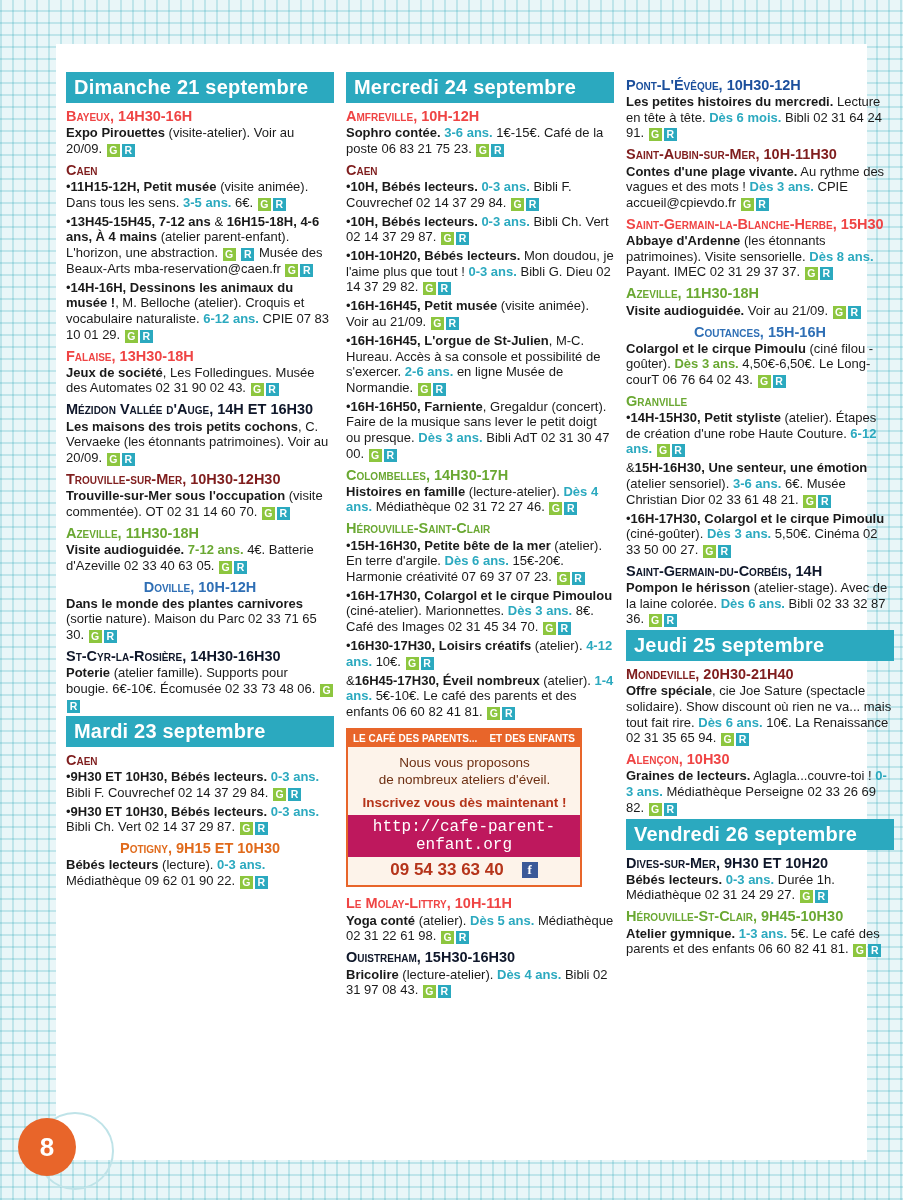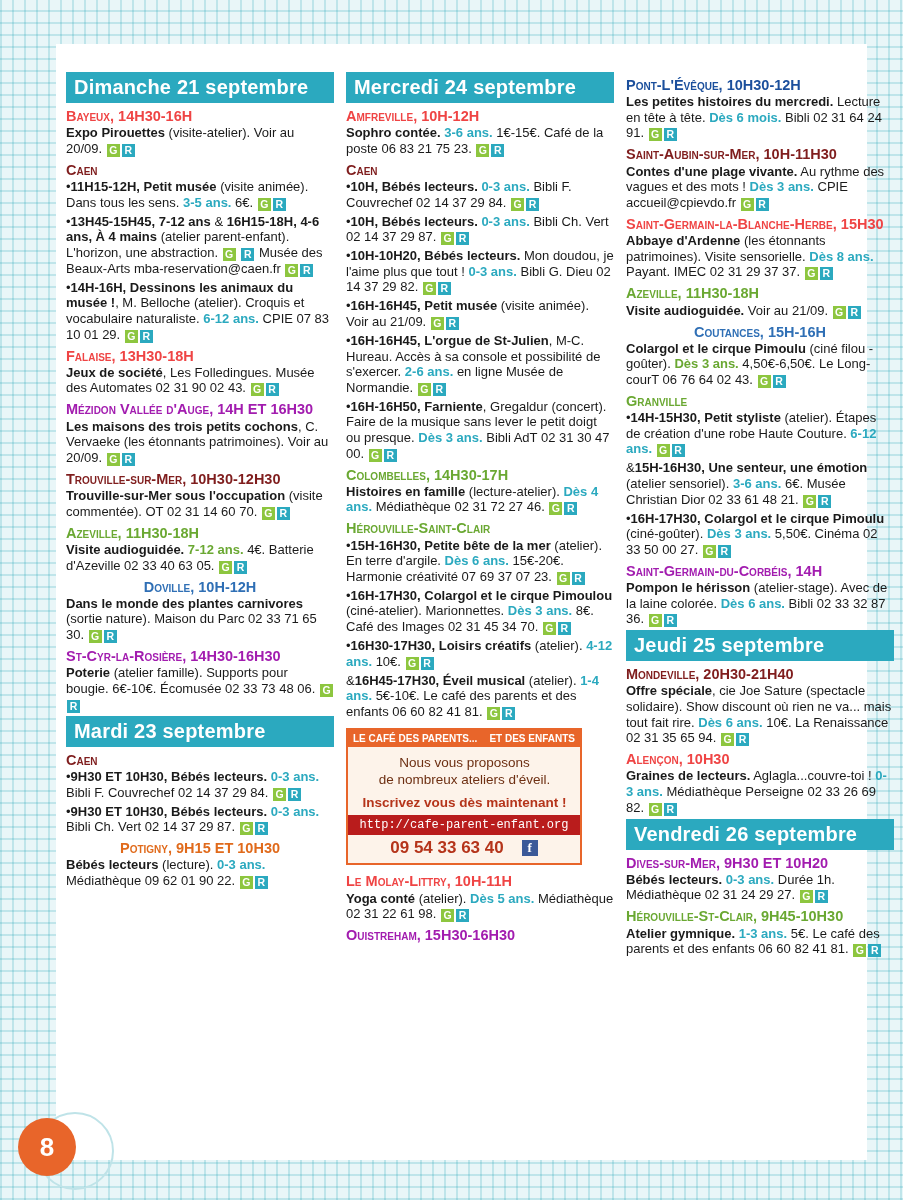--- a/index.html
+++ b/index.html
@@ -50,21 +50,21 @@
     font-variant:small-caps;
     font-weight:bold;
     font-size:14.5px;
     margin:5px 0 1px 0;
     line-height:1.12;
   }
   .c-purple{color:#ef4444;}
   .c-green{color:#6aa832;}
   .c-blue{color:#2f6fb5;text-align:center;}
   .c-teal{color:#7f1d1d;}
-  .c-magenta{color:#a21caf;}
+  .c-magenta{color:#0f172a;}
   .c-orange{color:#e06a1b;text-align:center;}
   .c-darkblue{color:#1b4f9c;}
   .entry{
     font-size:13px;
     line-height:1.2;
     color:#1a1a1a;
     margin:0 0 3px 0;
   }
   .entry b{font-weight:bold;}
   .age{color:#2ba9bf;font-weight:bold;}
@@ -103,24 +103,24 @@
   }
   .ad-body{
     text-align:center;
     padding:8px 6px 4px 7px;
     color:#6d2f12;
     font-size:13.5px;
     line-height:1.25;
   }
   .ad-body .em{font-weight:bold;color:#b5341a;}
   .ad-url{
-    background:#b91c1c;
+    background:#be185d;
     color:#ffffff;
     text-align:center;
-    font-size:12px;
+    font-size:16px;
     padding:3px 4px;
     font-family:"Liberation Mono", monospace;
   }
   .ad-phone{
     display:flex;
     justify-content:center;
     align-items:center;
     gap:18px;
     background:#fdf3ea;
     color:#b5341a;
@@ -204,40 +204,41 @@
       <div class="entry">•<b>10H-10H20, Bébés lecteurs.</b> Mon doudou, je l'aime plus que tout ! <span class="age">0-3 ans.</span> Bibli G. Dieu 02 14 37 29 82. <span class="badge badge-g">G</span><span class="badge badge-r">R</span></div>
       <div class="entry">•<b>16H-16H45, Petit musée</b> (visite animée). Voir au 21/09. <span class="badge badge-g">G</span><span class="badge badge-r">R</span></div>
       <div class="entry">•<b>16H-16H45, L'orgue de St-Julien</b>, M-C. Hureau. Accès à sa console et possibilité de s'exercer. <span class="age">2-6 ans.</span> en ligne Musée de Normandie. <span class="badge badge-g">G</span><span class="badge badge-r">R</span></div>
       <div class="entry">•<b>16H-16H50, Farniente</b>, Gregaldur (concert). Faire de la musique sans lever le petit doigt ou presque. <span class="age">Dès 3 ans.</span> Bibli AdT 02 31 30 47 00. <span class="badge badge-g">G</span><span class="badge badge-r">R</span></div>
       <div class="city c-green">Colombelles, 14H30-17H</div>
       <div class="entry"><b>Histoires en famille</b> (lecture-atelier). <span class="age">Dès 4 ans.</span> Médiathèque 02 31 72 27 46. <span class="badge badge-g">G</span><span class="badge badge-r">R</span></div>
       <div class="city c-green">Hérouville-Saint-Clair</div>
       <div class="entry">•<b>15H-16H30, Petite bête de la mer</b> (atelier). En terre d'argile. <span class="age">Dès 6 ans.</span> 15€-20€. Harmonie créativité 07 69 37 07 23. <span class="badge badge-g">G</span><span class="badge badge-r">R</span></div>
       <div class="entry">•<b>16H-17H30, Colargol et le cirque Pimoulou</b> (ciné-atelier). Marionnettes. <span class="age">Dès 3 ans.</span> 8€. Café des Images 02 31 45 34 70. <span class="badge badge-g">G</span><span class="badge badge-r">R</span></div>
       <div class="entry">•<b>16H30-17H30, Loisirs créatifs</b> (atelier). <span class="age">4-12 ans.</span> 10€. <span class="badge badge-g">G</span><span class="badge badge-r">R</span></div>
-      <div class="entry">&amp;<b>16H45-17H30, Éveil musical</b> (atelier). <span class="age">1-4 ans.</span> 5€-10€. Le café des parents et des enfants 06 60 82 41 81. <span class="badge badge-g">G</span><span class="badge badge-r">R</span></div>
+      <div class="entry">&amp;<b>16H45-17H30, Éveil nombreux</b> (atelier). <span class="age">1-4 ans.</span> 5€-10€. Le café des parents et des enfants 06 60 82 41 81. <span class="badge badge-g">G</span><span class="badge badge-r">R</span></div>
       <div class="ad">
         <div class="ad-top">
           <span>LE CAFÉ DES PARENTS...</span>
           <span>ET DES ENFANTS</span>
         </div>
         <div class="ad-body">
           <div>Nous vous proposons</div>
           <div>de nombreux ateliers d'éveil.</div>
           <div class="em" style="margin-top:6px">Inscrivez vous dès maintenant !</div>
         </div>
         <div class="ad-url">http://cafe-parent-enfant.org</div>
         <div class="ad-phone">
           <span>09 54 33 63 40</span>
           <span class="fb">f</span>
         </div>
       </div>
       <div class="city c-purple">Le Molay-Littry, 10H-11H</div>
       <div class="entry"><b>Yoga conté</b> (atelier). <span class="age">Dès 5 ans.</span> Médiathèque 02 31 22 61 98. <span class="badge badge-g">G</span><span class="badge badge-r">R</span></div>
       <div class="city c-magenta">Ouistreham, 15H30-16H30</div>
+      <div class="entry"><b>Bricolire</b> (lecture-atelier). <span class="age">Dès 4 ans.</span> Bibli 02 31 97 08 43. <span class="badge badge-g">G</span><span class="badge badge-r">R</span></div>
     </div>
   <div class="col col-3">
       <div class="city c-darkblue">Pont-L'Évêque, 10H30-12H</div>
       <div class="entry"><b>Les petites histoires du mercredi.</b> Lecture en tête à tête. <span class="age">Dès 6 mois.</span> Bibli 02 31 64 24 91. <span class="badge badge-g">G</span><span class="badge badge-r">R</span></div>
       <div class="city c-teal">Saint-Aubin-sur-Mer, 10H-11H30</div>
       <div class="entry"><b>Contes d'une plage vivante.</b> Au rythme des vagues et des mots ! <span class="age">Dès 3 ans.</span> CPIE accueil@cpievdo.fr <span class="badge badge-g">G</span><span class="badge badge-r">R</span></div>
       <div class="city c-purple">Saint-Germain-la-Blanche-Herbe, 15H30</div>
       <div class="entry"><b>Abbaye d'Ardenne</b> (les étonnants patrimoines). Visite sensorielle. <span class="age">Dès 8 ans.</span> Payant. IMEC 02 31 29 37 37. <span class="badge badge-g">G</span><span class="badge badge-r">R</span></div>
       <div class="city c-green">Azeville, 11H30-18H</div>
       <div class="entry"><b>Visite audioguidée.</b> Voir au 21/09. <span class="badge badge-g">G</span><span class="badge badge-r">R</span></div>

